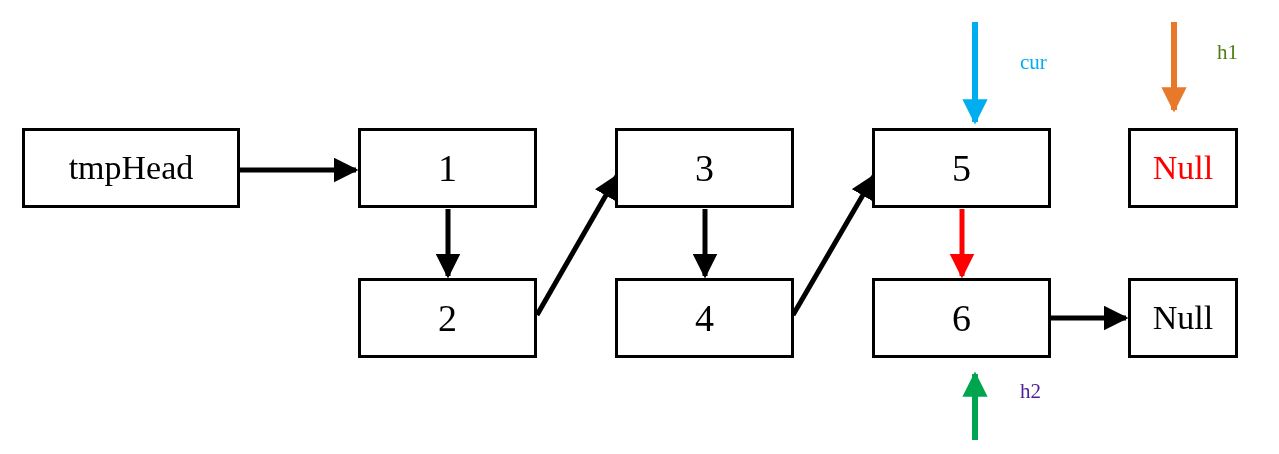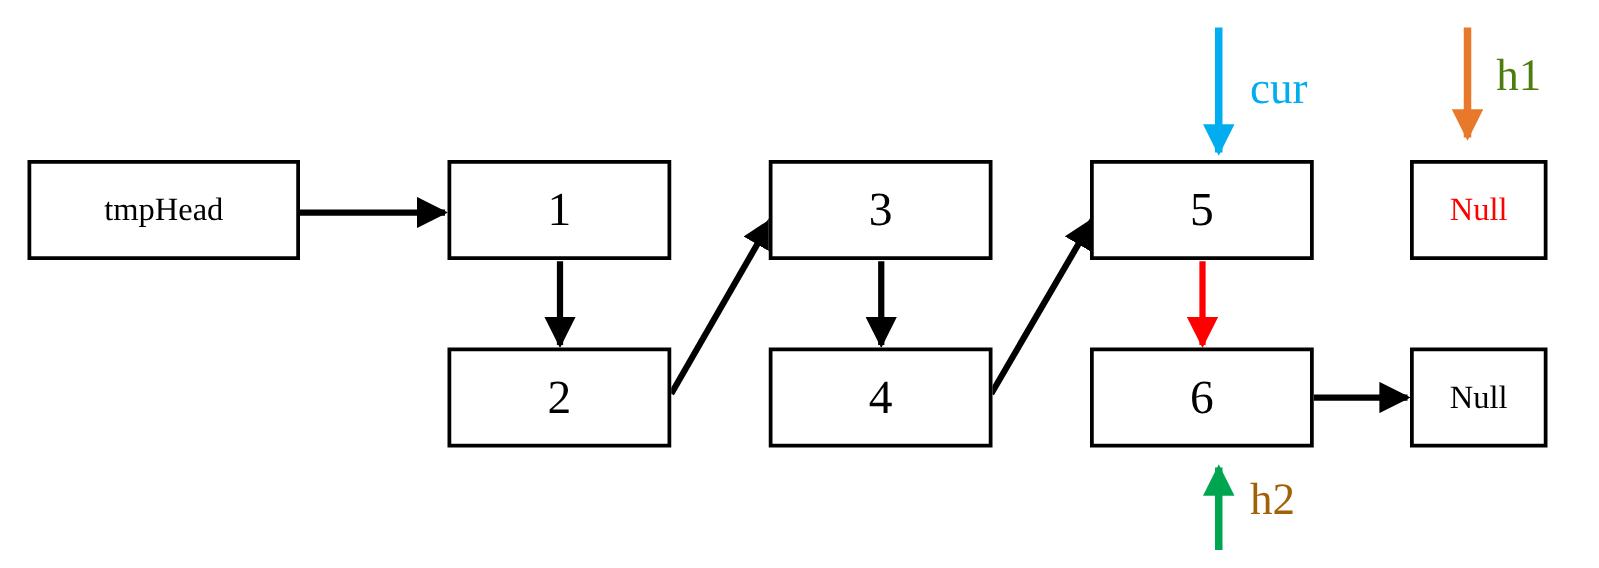--- a/index.html
+++ b/index.html
@@ -30,29 +30,30 @@
     display: flex;
     align-items: center;
     justify-content: center;
     font-family: "Liberation Serif", "DejaVu Serif", serif;
     font-size: 38px;
     line-height: 1;
     color: #000000;
     z-index: 3;
   }
   .node-box.wide-label {
-    font-size: 26px;
+    font-size: 34px;
   }
   .pointer-label {
     position: absolute;
     font-family: "Liberation Serif", "DejaVu Serif", serif;
-    font-size: 36px;
+    font-size: 21px;
     line-height: 1;
     white-space: nowrap;
     z-index: 4;
+    margin-left: 20px;
   }
 </style>
 </head>
 <body>
 
 <div id="canvas">
 
   <svg id="diagram-svg" viewBox="0 0 1279 454" xmlns="http://www.w3.org/2000/svg">
     <defs>
       <marker id="arrow-black" viewBox="0 0 10 10" refX="9" refY="5" markerWidth="5" markerHeight="5" orient="auto-start-reverse">
@@ -112,16 +113,16 @@
       <div class="node-box wide-label" style="left: 1128px; top: 128px; width: 110px; height: 80px; border-color: rgb(0, 0, 0); color: rgb(255, 0, 0);">
         <span>Null</span>
       </div>
       <div class="node-box wide-label" style="left: 1128px; top: 278px; width: 110px; height: 80px; border-color: rgb(0, 0, 0); color: rgb(0, 0, 0);">
         <span>Null</span>
       </div>
     </div>
   <div id="pointer-labels-layer">
       <div class="pointer-label" style="left: 1000px; top: 52px; color: rgb(0, 174, 239);">cur</div>
       <div class="pointer-label" style="left: 1197px; top: 42px; color: #4d7c0f;">h1</div>
-      <div class="pointer-label" style="left: 1000px; top: 381px; color: #a16207;">h2</div>
+      <div class="pointer-label" style="left: 1000px; top: 381px; color: #4c1d95;">h2</div>
     </div>
 
 </div>
 
 </body></html>

